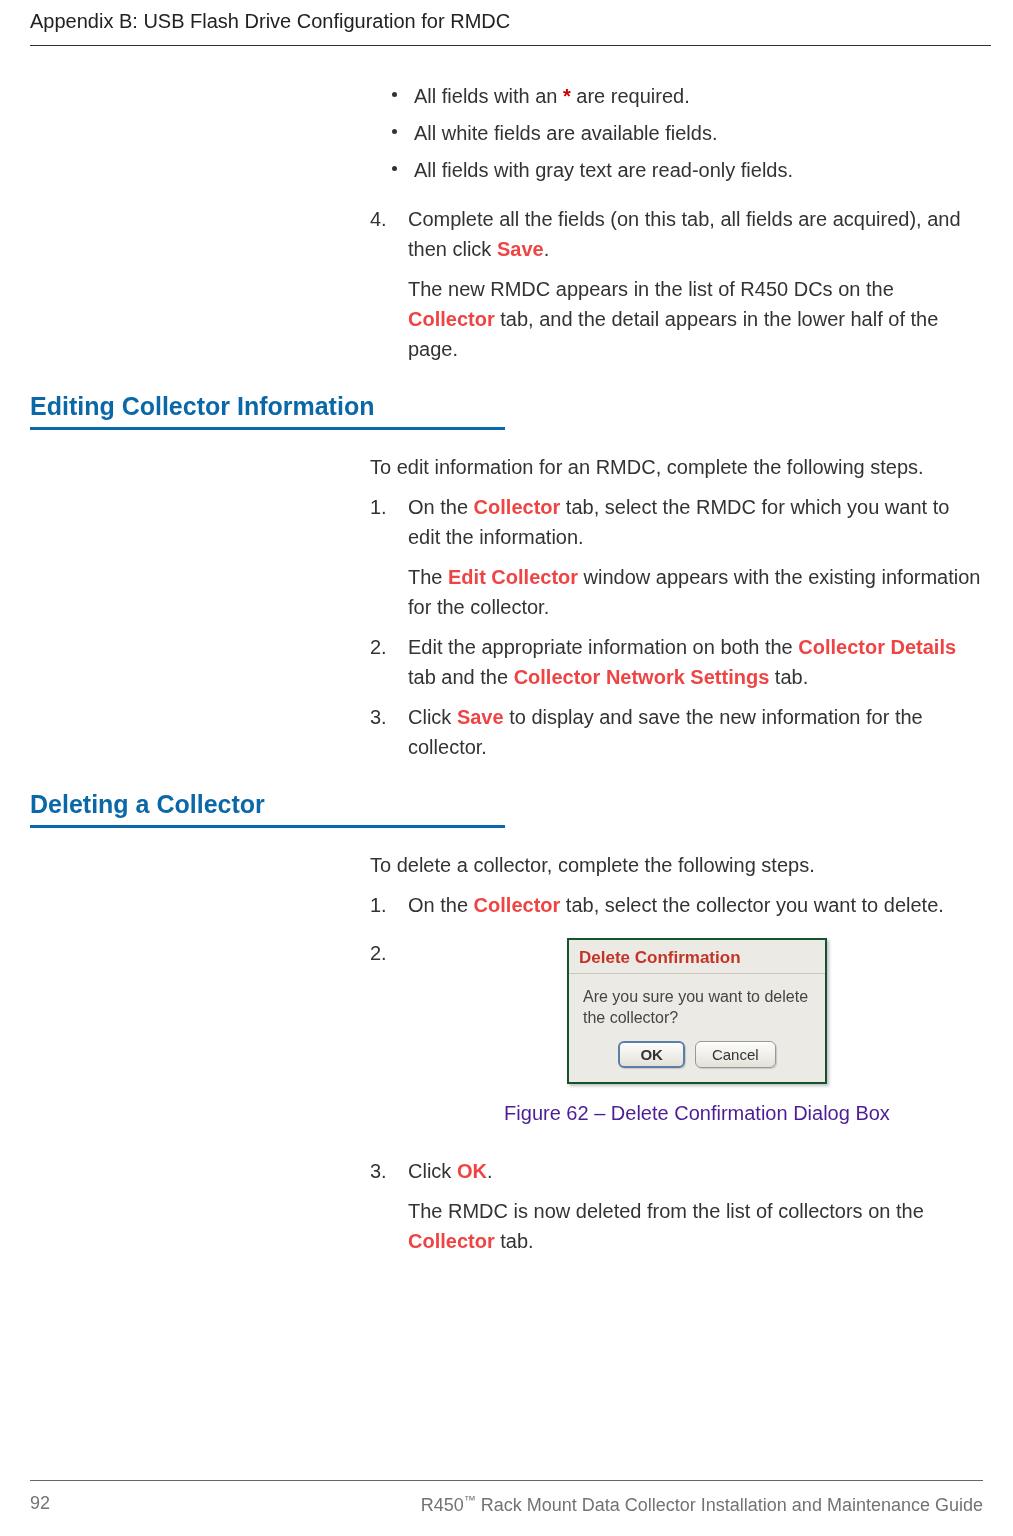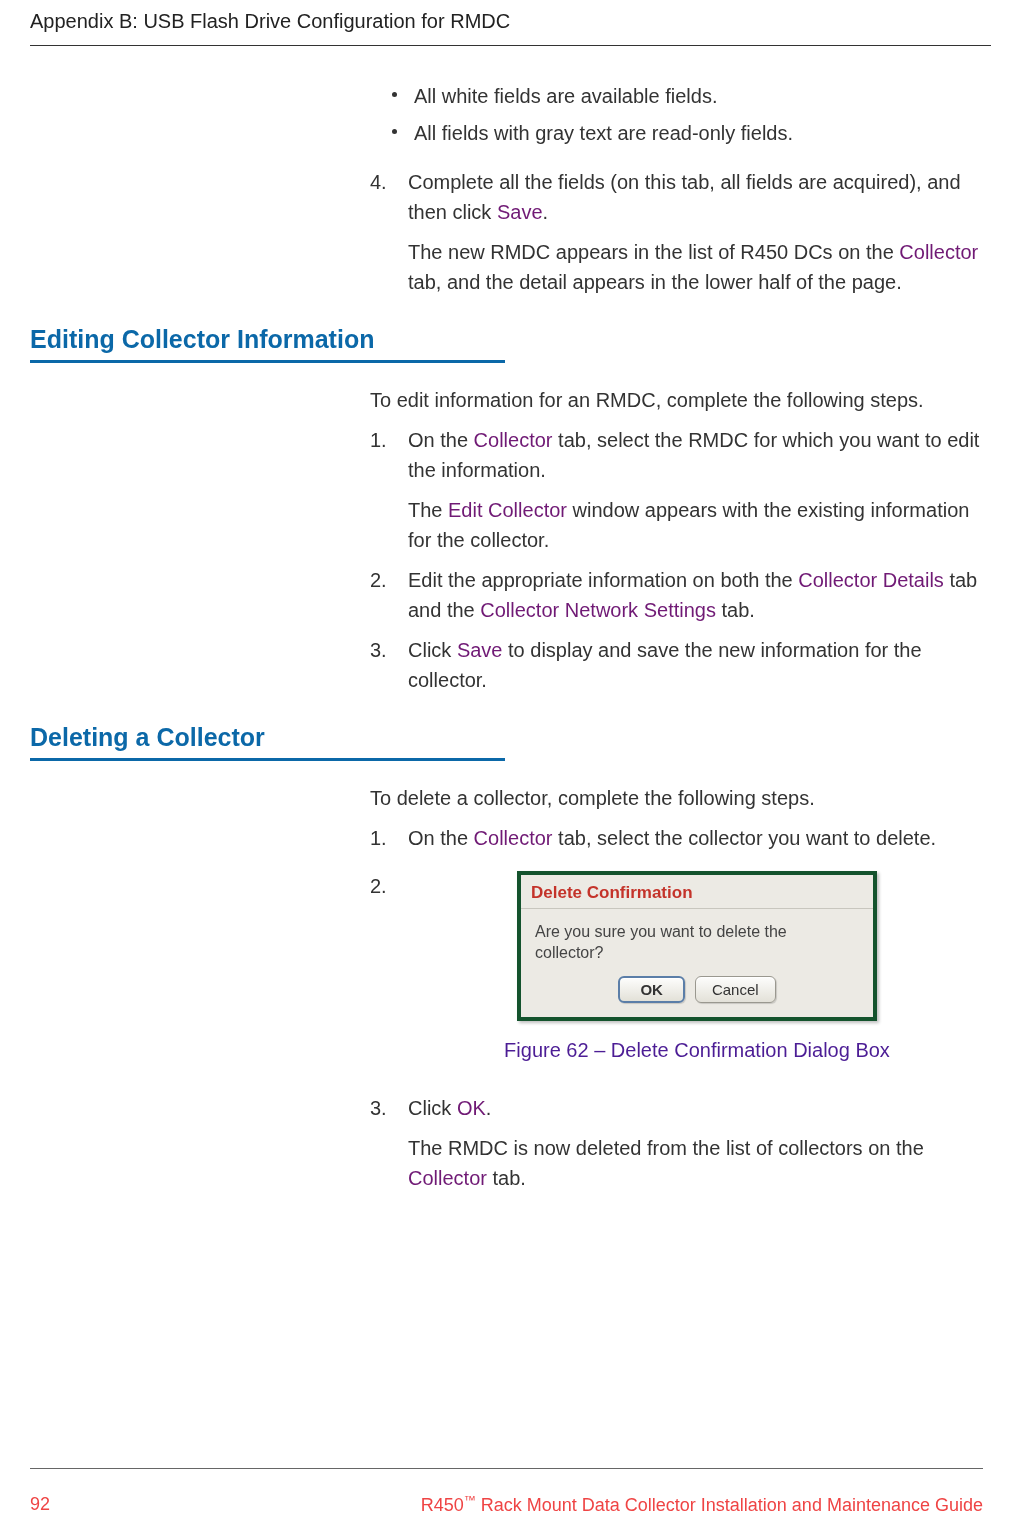--- a/index.html
+++ b/index.html
@@ -69,21 +69,21 @@
     left: 0;
     top: 0;
   }
   .para {
     line-height: 1.5;
     margin-bottom: 10px;
   }
   .para.sub {
     margin-top: 10px;
   }
-  .bold { font-weight: 400; color: #701a75; }
+  .bold { font-weight: 700; color: #ef4444; }
   .section-heading {
     color: #0b68a8;
     font-size: 25px;
     font-weight: 700;
     margin-left: -340px;
     padding-left: 0;
     margin-top: 28px;
     margin-bottom: 6px;
   }
   .section-rule {
@@ -93,23 +93,23 @@
     border-top: 3px solid #0b68a8;
     margin-bottom: 22px;
   }
   
   .dialog-wrap {
     display: flex;
     justify-content: center;
     margin: 18px 0 10px 0;
   }
   .dialog {
-    width: 360px;
+    width: 260px;
     background: #eceae4;
-    border: 4px solid #14532d;
+    border: 2px solid #14532d;
     box-shadow: 2px 2px 3px rgba(0,0,0,0.25);
     font-family: Arial, sans-serif;
   }
   .dialog-title {
     color: #c4332a;
     font-weight: bold;
     font-size: 17px;
     padding: 5px 10px 2px 10px;
     border-bottom: 1px solid #c8c6be;
   }
@@ -146,39 +146,41 @@
     color: #4c1d95;
     margin: 14px 0 28px 0;
   }
   
   .footer {
     position: absolute;
     bottom: 20px;
     left: 30px;
     right: 30px;
     border-top: 1px solid #666;
-    padding-top: 24px;
+    padding-top: 12px;
     display: flex;
     justify-content: space-between;
     font-size: 18px;
-    color: #ef4444;
-    align-items: center;
+    color: #737373;
   }
   .footer .tm { font-size: 12px; vertical-align: super; }
 </style>
 </head>
 <body>
 
 <div class="page">
   <div class="header-title">Appendix B: USB Flash Drive Configuration for RMDC</div>
   <hr class="header-rule">
 
   <div class="content-col">
 
     <ul class="bullets">
+      <li>
+        <span>All fields with an </span><span class="asterisk">*</span><span> are required.</span>
+      </li>
       <li>All white fields are available fields.</li>
       <li>All fields with gray text are read-only fields.</li>
     </ul>
 
     <ol class="numbered">
       <li>
         <span class="num"> 4.</span>
         <div class="para">
           <span>Complete all the fields (on this tab, all fields are acquired), and then click </span><span class="bold">Save</span><span>.</span>
         </div>

